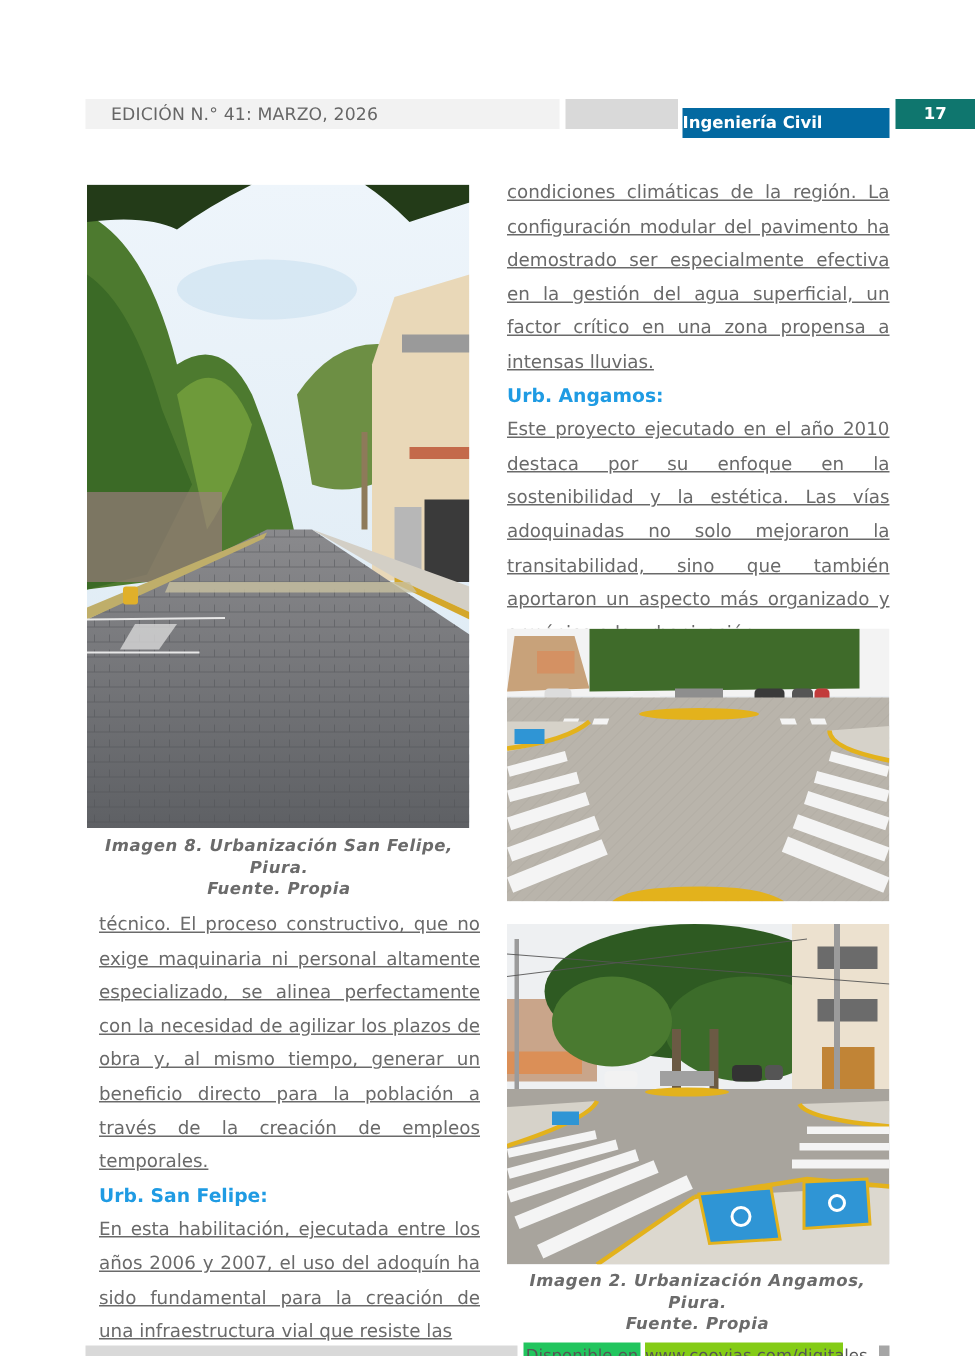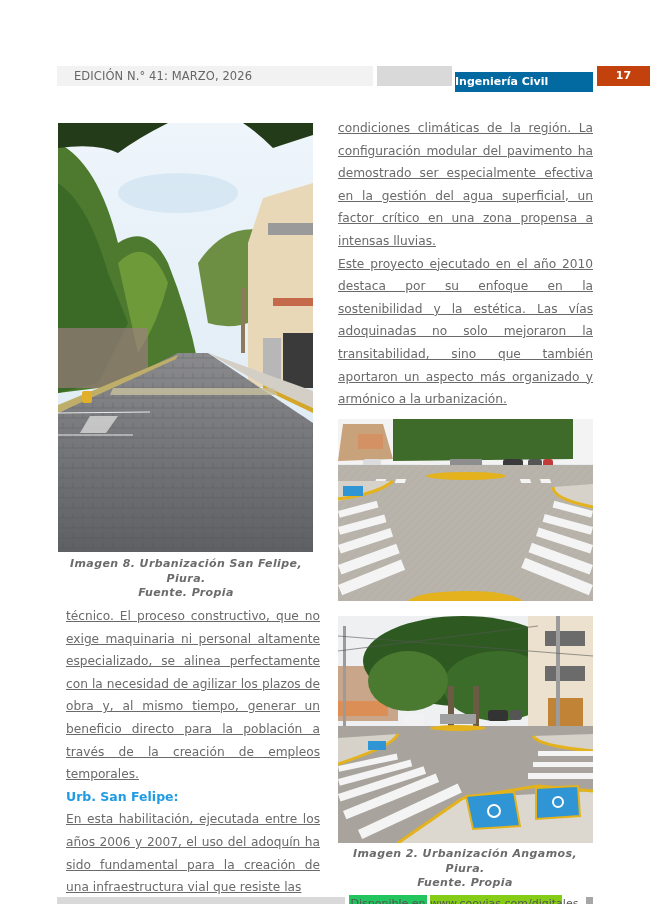--- a/index.html
+++ b/index.html
@@ -5,21 +5,21 @@
   html, body { margin:0; padding:0; }
   body { width:650px; height:904px; background:#ffffff; position:relative; overflow:hidden;
          font-family:"DejaVu Sans", "Liberation Sans", sans-serif; color:#5a5a5a; }
   .abs { position:absolute;margin-top:28px; }
   
   .hdr-left { left:57px; top:38px; width:316px; height:20px; background:#f2f2f2;
               font-size:11.5px; color:#666; line-height:20px; padding-left:17px; box-sizing:border-box; letter-spacing:0.1px; }
   .hdr-mid { left:377px; top:38px; width:75px; height:20px; background:#d9d9d9; }
   .hdr-sec { left:455px; top:44px; width:138px; height:20px; background:#0369a1; color:#fff;
              font-size:11px; font-weight:bold; line-height:20px; text-align:left; }
-  .hdr-page { left:597px; top:38px; width:53px; height:20px; background:#c2410c; color:#fff;
+  .hdr-page { left:597px; top:38px; width:53px; height:20px; background:#0f766e; color:#fff;
               font-size:11px; font-weight:bold; line-height:20px; text-align:center; }
   
   .col { font-size:12.2px; line-height:22.6px; color:#6a6a6a; text-align:justify; }
   .col p { margin:0;text-decoration:underline; }
   .heading { color:#1f9be3; font-weight:bold; font-size:12.5px; line-height:22.6px; }
   .caption { font-style:italic; font-weight:bold; font-size:11px; color:#6b6b6b; text-align:center; line-height:14.5px; letter-spacing:0.4px; }
   
   .photo { overflow:hidden; }
   .photo svg { display:block; }
   
@@ -91,20 +91,21 @@
 </div>
 
 <div class="abs col" style="left:66px;top:577px;width:254px;">
   <p>técnico. El proceso constructivo, que no exige maquinaria ni personal altamente especializado, se alinea perfectamente con la necesidad de agilizar los plazos de obra y, al mismo tiempo, generar un beneficio directo para la población a través de la creación de empleos temporales.</p>
   <div class="heading">Urb. San Felipe:</div>
   <p>En esta habilitación, ejecutada entre los años 2006 y 2007, el uso del adoquín ha sido fundamental para la creación de una infraestructura vial que resiste las</p>
 </div>
 
 <div class="abs col" style="left:338px;top:89px;width:255px;">
   <p>condiciones climáticas de la región. La configuración modular del pavimento ha demostrado ser especialmente efectiva en la gestión del agua superficial, un factor crítico en una zona propensa a intensas lluvias.</p>
+  <div class="heading">Urb. Angamos:</div>
   <p>Este proyecto ejecutado en el año 2010 destaca por su enfoque en la sostenibilidad y la estética. Las vías adoquinadas no solo mejoraron la transitabilidad, sino que también aportaron un aspecto más organizado y armónico a la urbanización.</p>
 </div>
 
 <div class="abs photo" style="left:338px;top:391px;width:255px;height:182px;" aria-label="Intersección adoquinada con pasos peatonales en Angamos">
   <svg width="255" height="182" viewBox="0 0 255 182">
     <defs>
       <pattern id="herr" width="8" height="8" patternUnits="userSpaceOnUse">
         <path d="M0 8 L8 0" stroke="#a9a39a" stroke-width="0.6" opacity="0.6"></path>
       </pattern>
     </defs>

